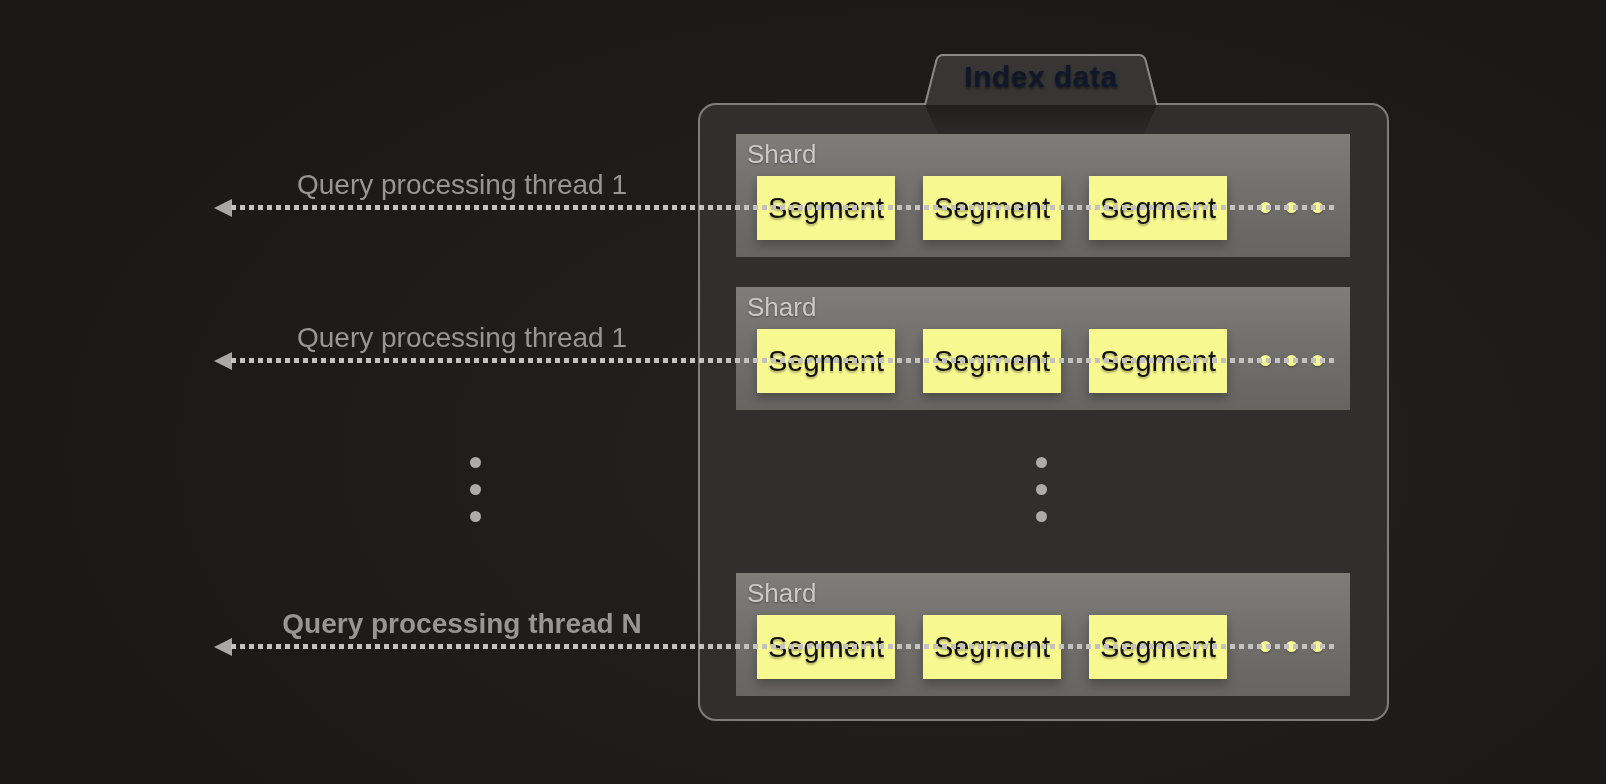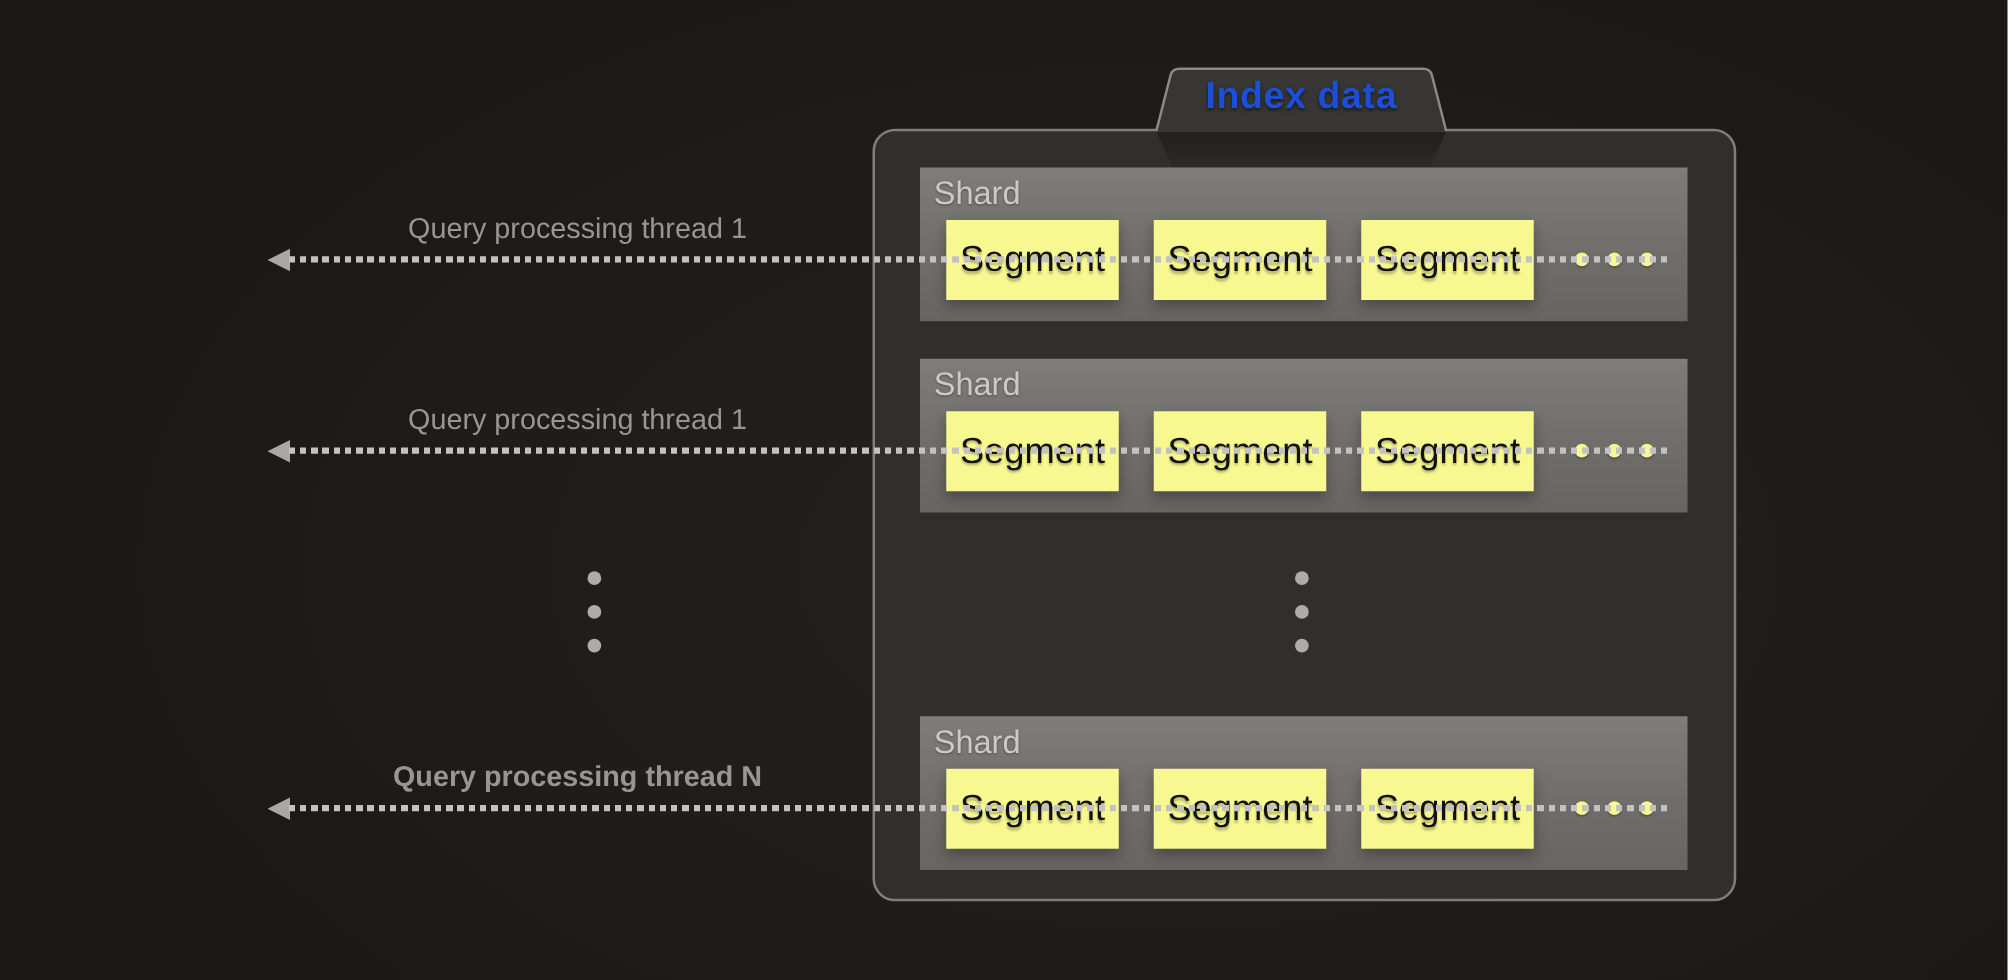--- a/index.html
+++ b/index.html
@@ -10,21 +10,21 @@
   }
   
   .index-box{
     position:absolute;left:698px;top:103px;width:691px;height:618px;
     box-sizing:border-box;border:2px solid var(--container-border,#7f7e7b);
     border-radius:18px;background:var(--container-fill,#302f2e);
   }
   .tab-svg{position:absolute;left:919px;top:53px;width:244px;height:52px;}
   .tab-title{
     position:absolute;left:919px;top:60px;width:244px;text-align:center;
-    font-size:30px;font-weight:700;color:#1d4ed8;letter-spacing:.5px;
+    font-size:30px;font-weight:700;color:#0f172a;letter-spacing:.5px;
     text-shadow:0 2px 3px rgba(0,0,0,.55);
   }
   .neck-shadow{
     position:absolute;left:225px;top:0;width:232px;height:29px;
     clip-path:polygon(0 0,100% 0,calc(100% - 13px) 100%,13px 100%);
     background:linear-gradient(180deg, rgba(0,0,0,.34), rgba(0,0,0,.10));
   }
   
   .shard{
     position:absolute;left:36px;width:614px;height:123px;z-index:1;
@@ -42,21 +42,21 @@
     background:var(--segment-fill,#f8f891);color:var(--segment-text,#111111);
     font-size:29px;font-weight:500;
     box-shadow:0 5px 10px rgba(0,0,0,.30);
     text-shadow:0 2px 2px rgba(0,0,0,.30);
   }
   .trail-dots{position:absolute;left:524px;top:68px;display:flex;gap:15px;z-index:4;}
   .trail-dot{width:11px;height:11px;border-radius:50%;background:var(--segment-fill,#f8f891);box-shadow:0 1px 2px rgba(0,0,0,.35);}
   
   .thread-label{
     position:absolute;left:212px;width:500px;text-align:center;
-    font-size:23px;color:var(--thread-label,#979695);
+    font-size:28px;color:var(--thread-label,#979695);
   }
   .arrow-line{
     position:absolute;left:231px;width:1103px;height:5px;z-index:2;
     background:repeating-linear-gradient(90deg, var(--dotted-line,#c3c2c0) 0 5px, transparent 5px 9px);
   }
   .arrow-head{
     position:absolute;left:214px;width:0;height:0;z-index:2;
     border-top:9px solid transparent;border-bottom:9px solid transparent;
     border-right:18px solid var(--arrowhead,#a9a8a6);
   }

